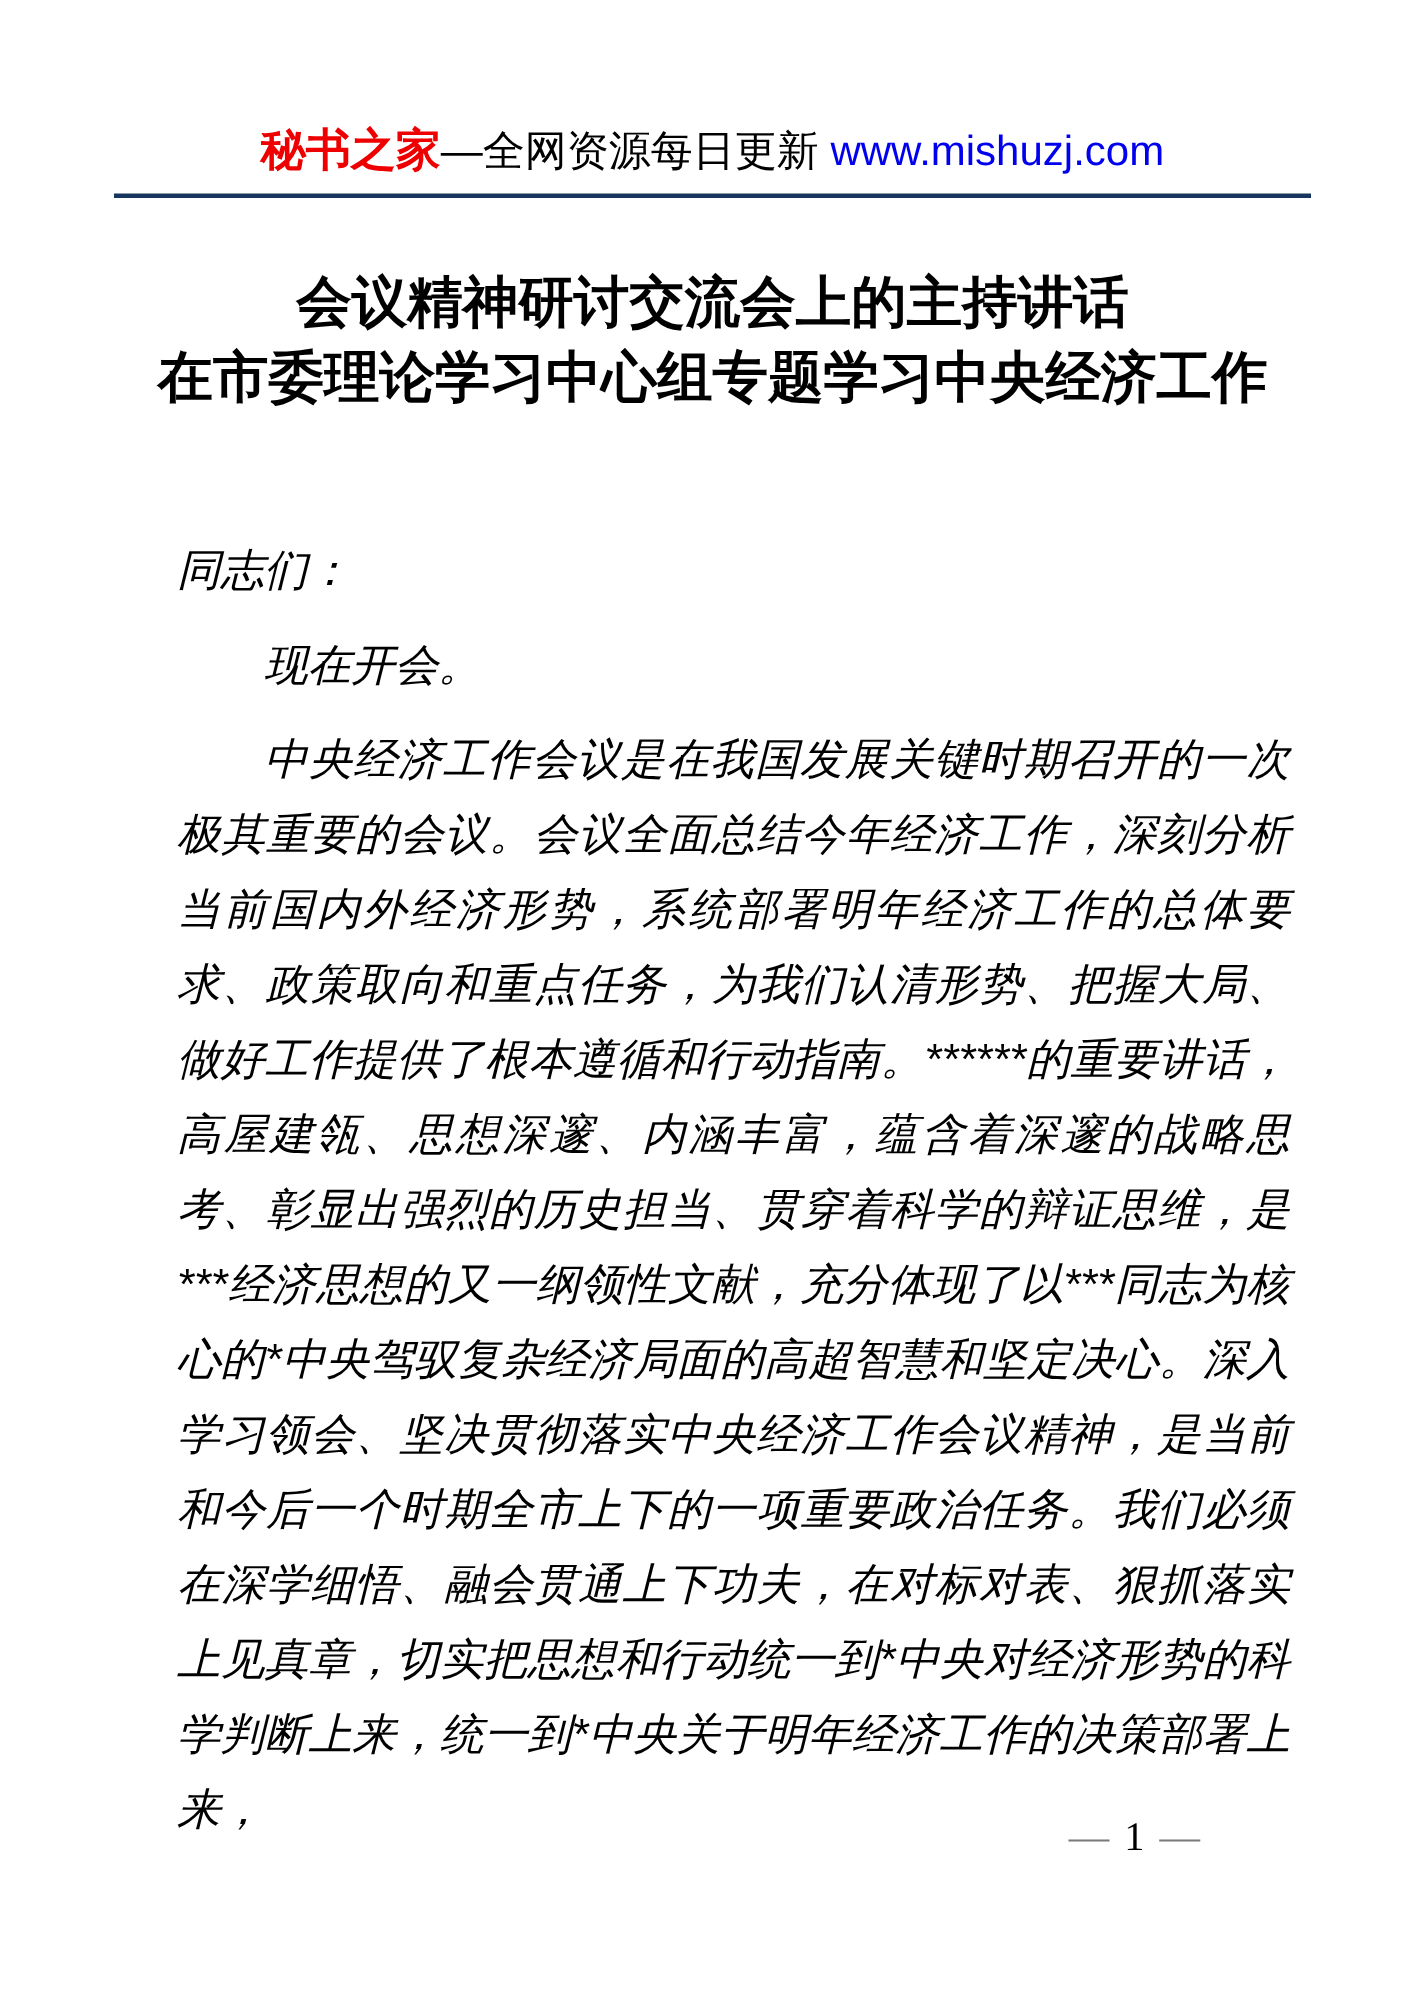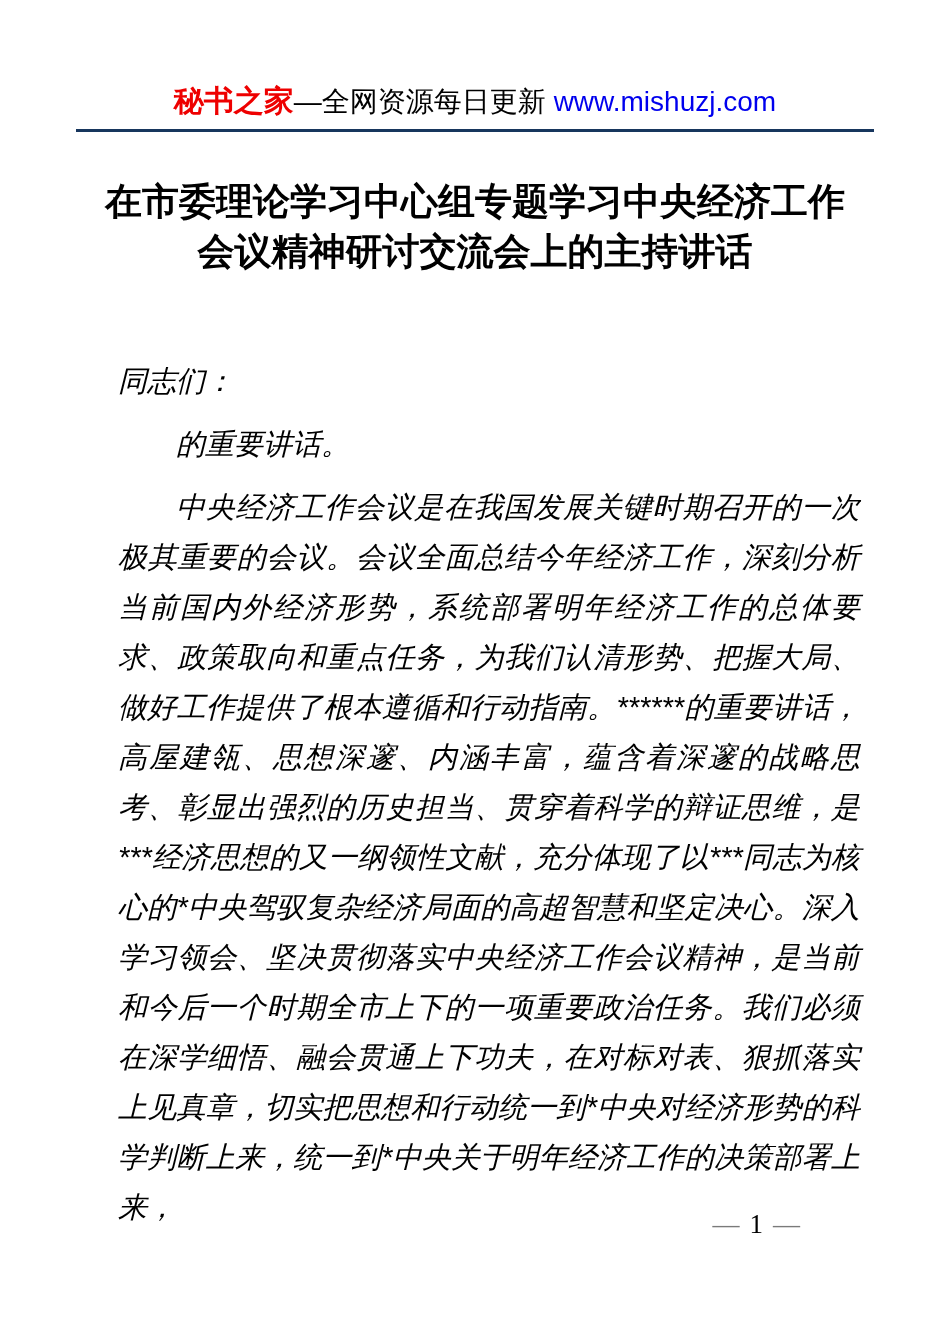--- a/index.html
+++ b/index.html
@@ -102,27 +102,27 @@
 
 <div class="page">
 
   <div class="site-header">
     <span class="brand">秘书之家</span><span class="tagline">—全网资源每日更新 </span><span class="site-url">www.mishuzj.com</span>
   </div>
 
   <div class="header-rule"></div>
 
   <div class="doc-title">
+    <div>会议精神研讨交流会上的主持讲话</div>
     <div>在市委理论学习中心组专题学习中央经济工作</div>
-    <div>会议精神研讨交流会上的主持讲话</div>
   </div>
 
   <div class="doc-body">
     <p class="salutation">同志们：</p>
-    <p>的重要讲话。</p>
+    <p>现在开会。</p>
     <p>中央经济工作会议是在我国发展关键时期召开的一次极其重要的会议。会议全面总结今年经济工作，深刻分析当前国内外经济形势，系统部署明年经济工作的总体要求、政策取向和重点任务，为我们认清形势、把握大局、做好工作提供了根本遵循和行动指南。******的重要讲话，高屋建瓴、思想深邃、内涵丰富，蕴含着深邃的战略思考、彰显出强烈的历史担当、贯穿着科学的辩证思维，是***经济思想的又一纲领性文献，充分体现了以***同志为核心的*中央驾驭复杂经济局面的高超智慧和坚定决心。深入学习领会、坚决贯彻落实中央经济工作会议精神，是当前和今后一个时期全市上下的一项重要政治任务。我们必须在深学细悟、融会贯通上下功夫，在对标对表、狠抓落实上见真章，切实把思想和行动统一到*中央对经济形势的科学判断上来，统一到*中央关于明年经济工作的决策部署上来，</p>
   </div>
 
   <div class="page-footer">
     <span class="dash">—</span><span class="num">1</span><span class="dash">—</span>
   </div>
 
 </div>
 
 </body></html>

